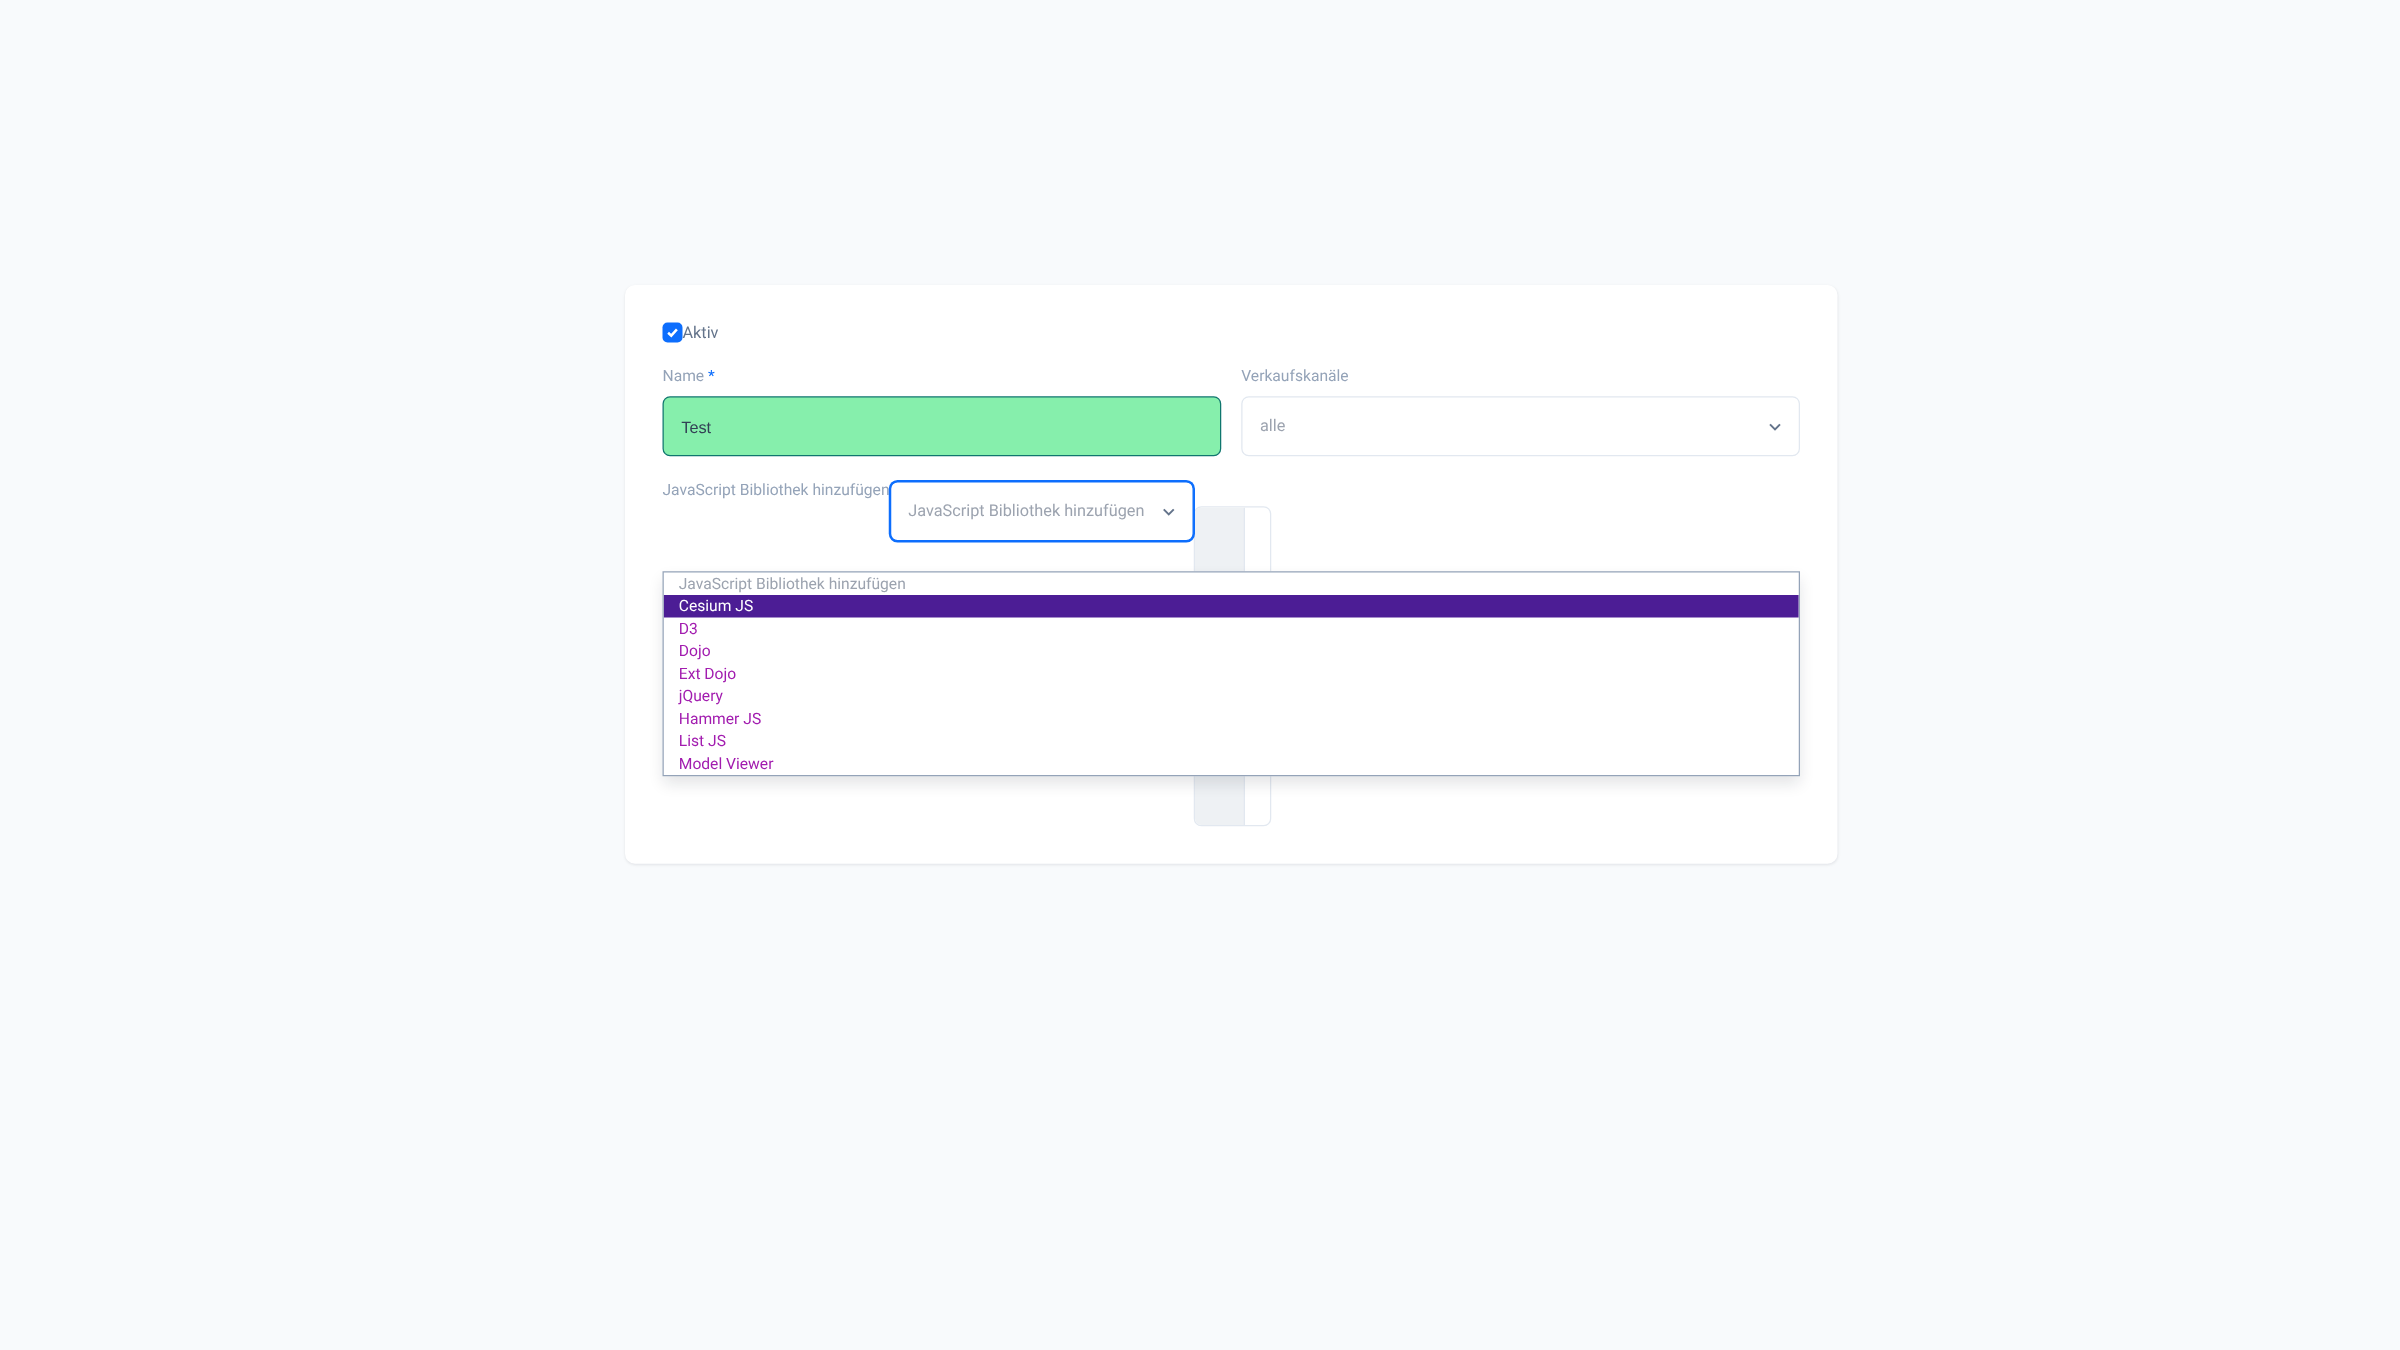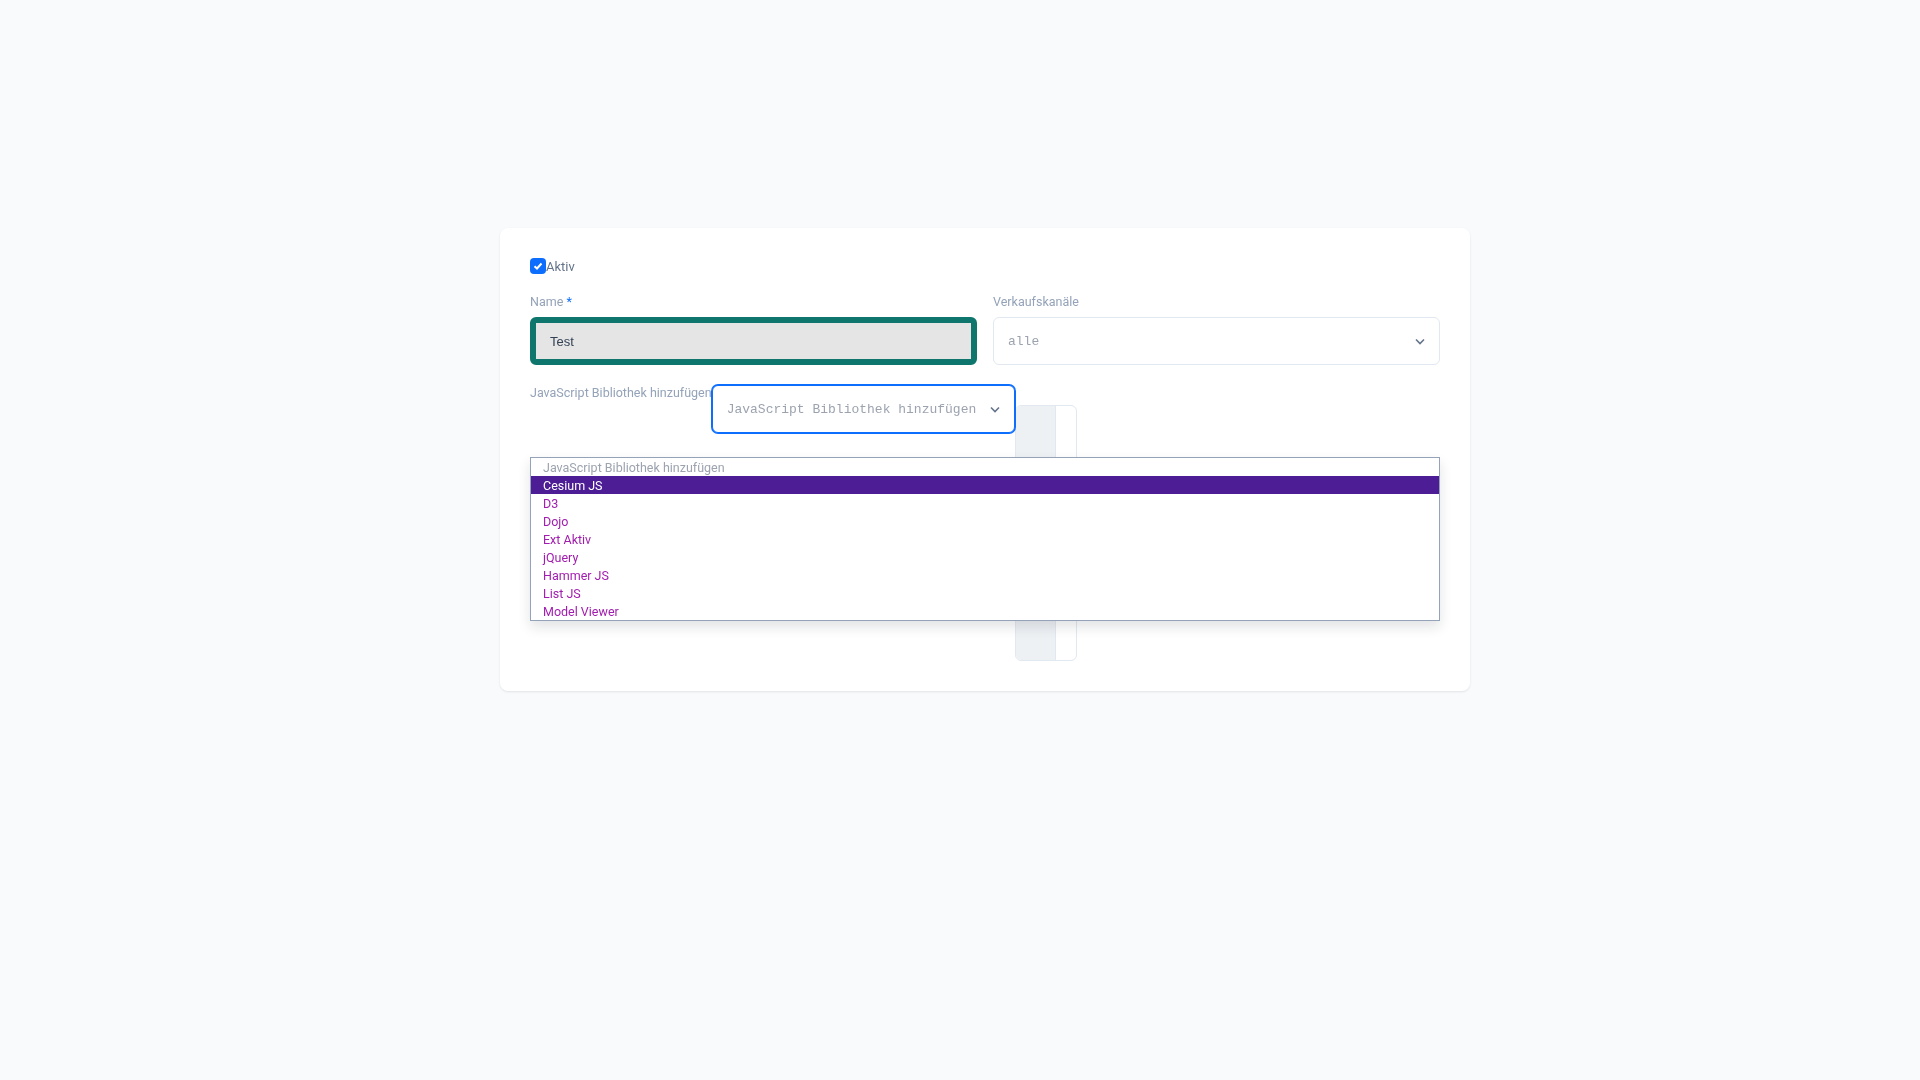--- a/index.html
+++ b/index.html
@@ -34,39 +34,38 @@
 
   
   .row2 { display: flex; gap: 16px; margin-bottom: 20px; }
   .col { flex: 1; display: flex; flex-direction: column; }
 
   .f-label { color: #94a3b8; font-size: 12.5px; margin-bottom: 8px; }
   .f-label .req { color: #0d6efd; }
 
   .input {
     height: 48px;
-    border: 6px solid #0f766e;
+    border: 1px solid #0f766e;
     border-radius: 6px;
     padding: 0 14px;
     font-size: 13px;
     color: #334155;
-    background: #e5e5e5;
+    background: #86efac;
     outline: none;
   }
 
   .select {
     position: relative;
     height: 48px;
     border: 1px solid #e2e8f0;
     border-radius: 6px;
     background: #fff;
     display: flex; align-items: center;
     padding: 0 38px 0 14px;
     cursor: pointer;
-    font-family: Liberation Mono, monospace;
   }
   .select .placeholder { color: #9ca3af; font-size: 13px; }
   .select.focused { border-color: #0d6efd; box-shadow: 0 0 0 1px #0d6efd; }
   .chevron {
     position: absolute; right: 12px; top: 50%; transform: translateY(-50%);
     width: 14px; height: 14px; color: #64748b;
   }
   .chevron svg { width: 14px; height: 14px; stroke: currentColor; stroke-width: 1.6; fill: none; }
 
   
@@ -154,21 +153,21 @@
             <polyline points="3 5.5 7 9.5 11 5.5"></polyline>
           </svg>
       </span>
     </div>
 
     <div class="dropdown" id="dropdown">
       <div class="opt header">JavaScript Bibliothek hinzufügen</div>
     <div class="opt hl">Cesium JS</div>
         <div class="opt">D3</div>
         <div class="opt">Dojo</div>
-        <div class="opt">Ext Aktiv</div>
+        <div class="opt">Ext Dojo</div>
         <div class="opt">jQuery</div>
         <div class="opt">Hammer JS</div>
         <div class="opt">List JS</div>
         <div class="opt">Model Viewer</div>
       </div>
 
     <div class="code-wrap">
       <div class="gutter"></div>
       <div class="code-body"></div>
     </div>

